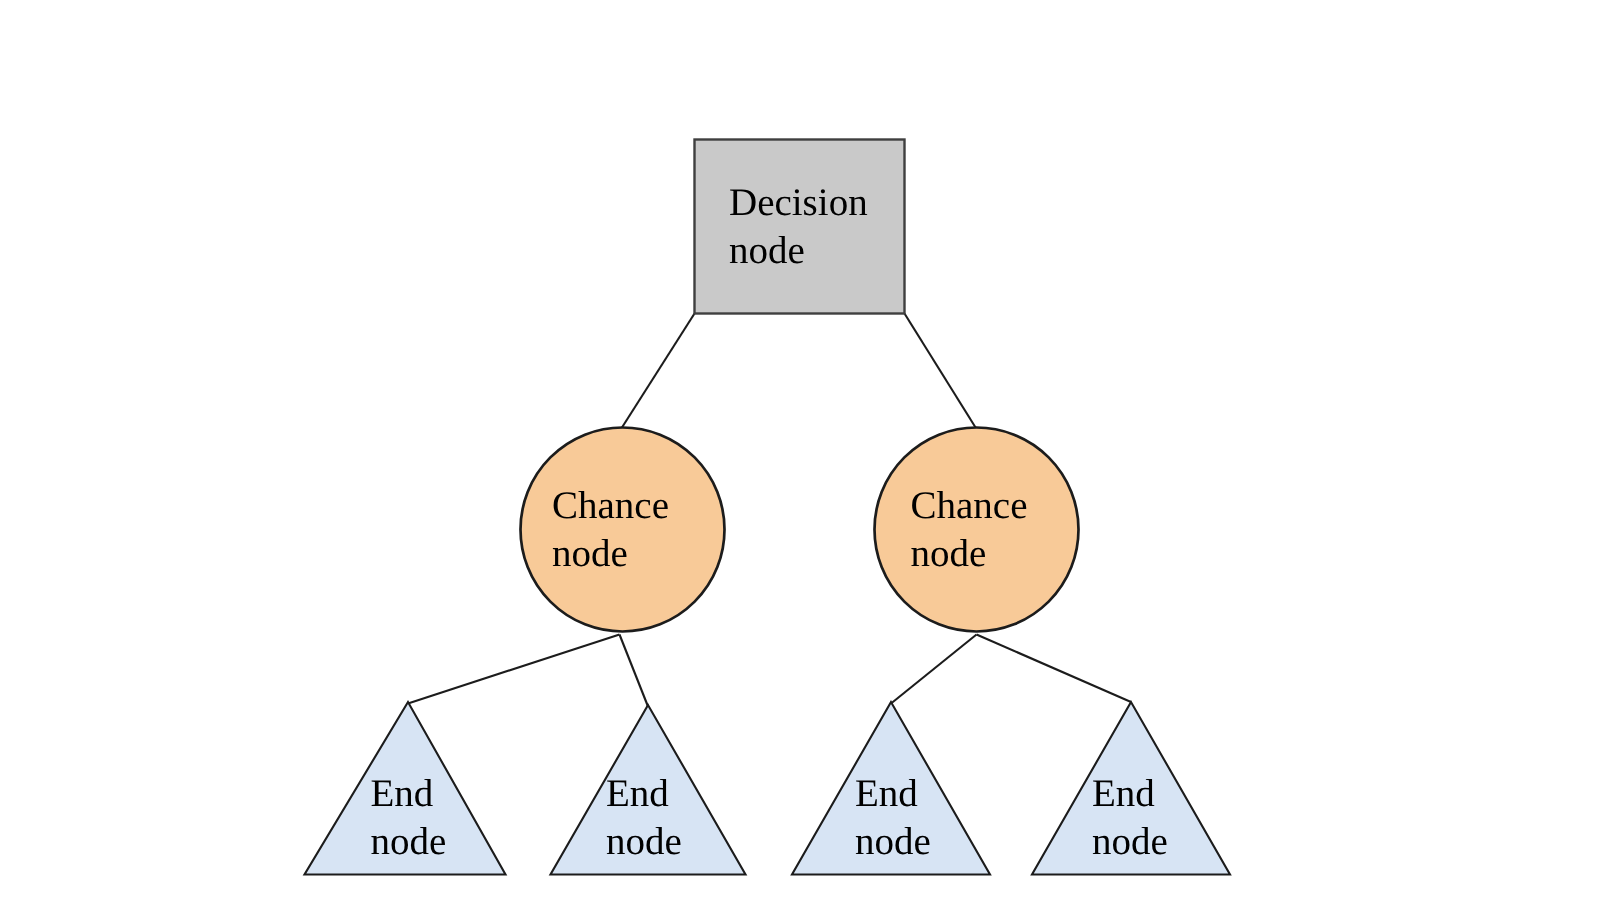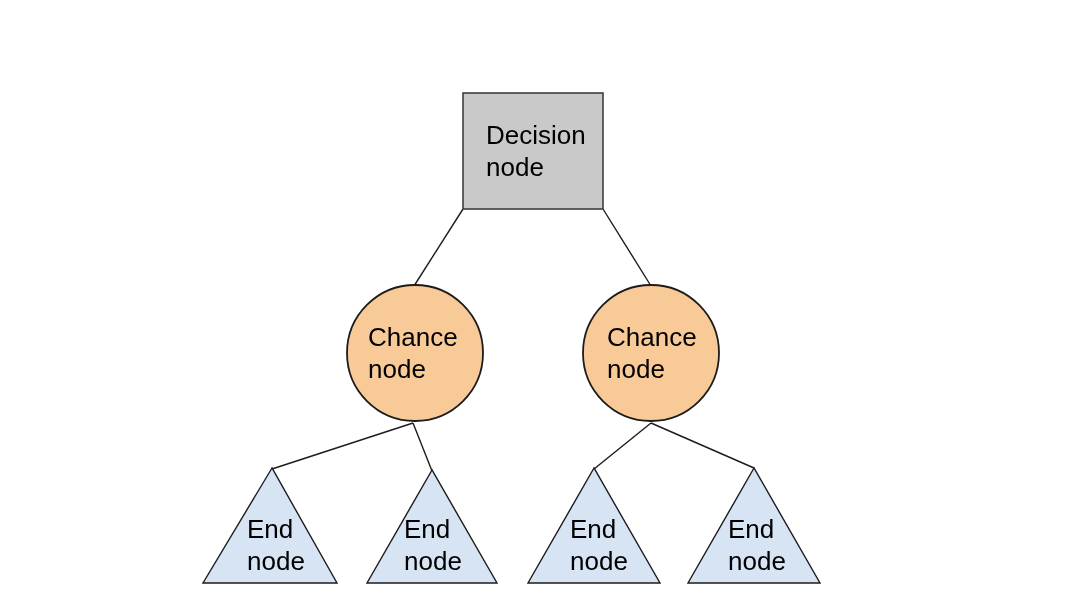--- a/index.html
+++ b/index.html
@@ -4,21 +4,21 @@
 <style>
   html, body {
     margin: 0;
     padding: 0;
   }
   .canvas {
     position: relative;
     width: 1066px;
     height: 616px;
     overflow: hidden;
-    font-family: Liberation Sans, sans-serif;
+    font-family: Liberation Serif, serif;
   }
   .diagram-svg {
     position: absolute;
     left: 0;
     top: 0;
   }
   .node-label {
     position: absolute;
     font-size: 26px;
     line-height: 32px;

